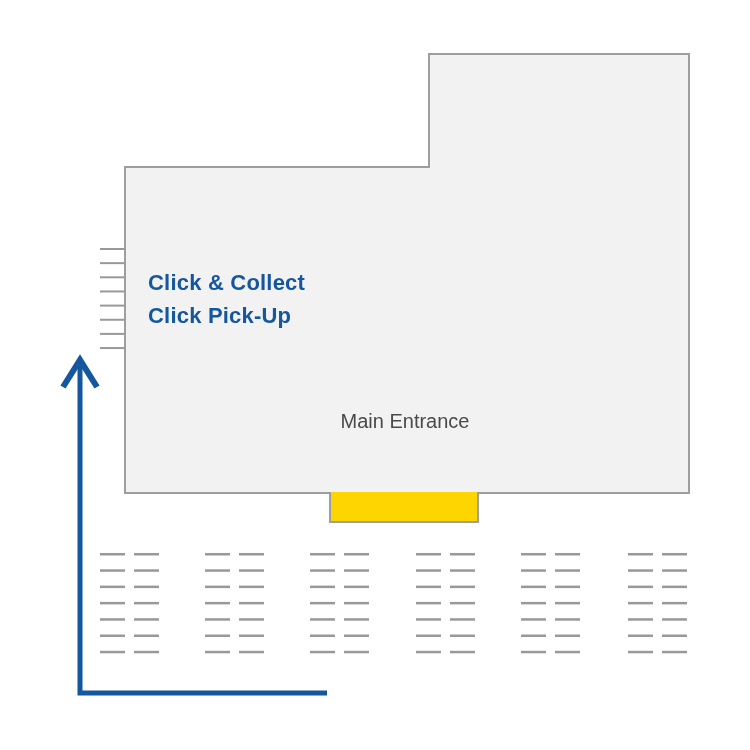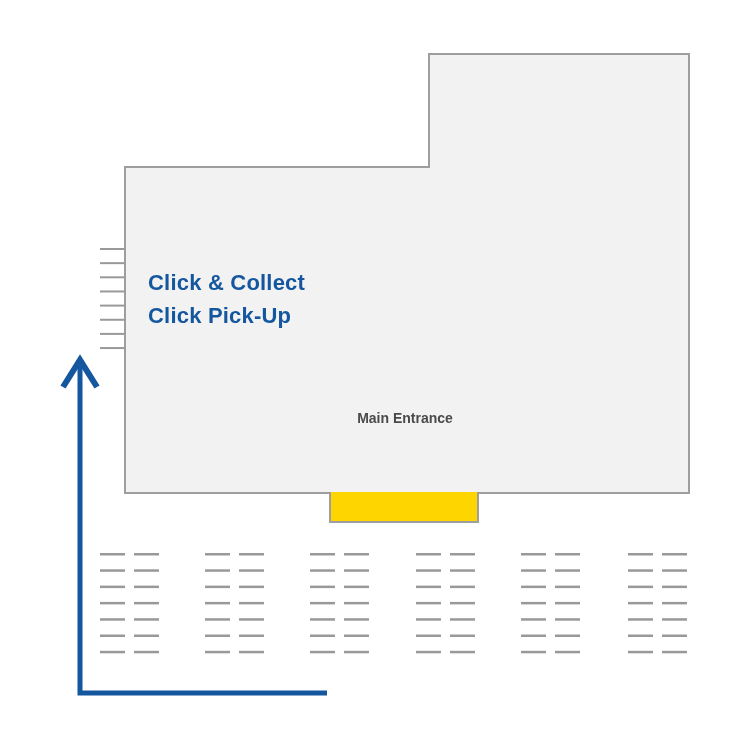--- a/index.html
+++ b/index.html
@@ -7,21 +7,21 @@
   .stage{position:relative;width:750px;height:750px;background:#ffffff;overflow:hidden;}
   .stage svg{position:absolute;left:0;top:0;}
   .label{position:absolute;}
   .cc-label{
     left:148px;top:266px;
     font-size:22px;font-weight:700;line-height:33px;
     color:#15579E;letter-spacing:0.2px;
   }
   .entrance-label{
     left:300px;top:410px;width:210px;text-align:center;
-    font-size:14px;font-weight:700;color:#4A4A4A;
+    font-size:20px;font-weight:400;color:#4A4A4A;
   }
 </style>
 </head>
 <body>
 
 <div class="stage">
   <svg width="750" height="750" viewBox="0 0 750 750">
 
     <path d="M125,167 H429 V54 H689 V493 H125 Z" fill="#F2F2F2" stroke="#9E9E9E" stroke-width="2"></path>
 

